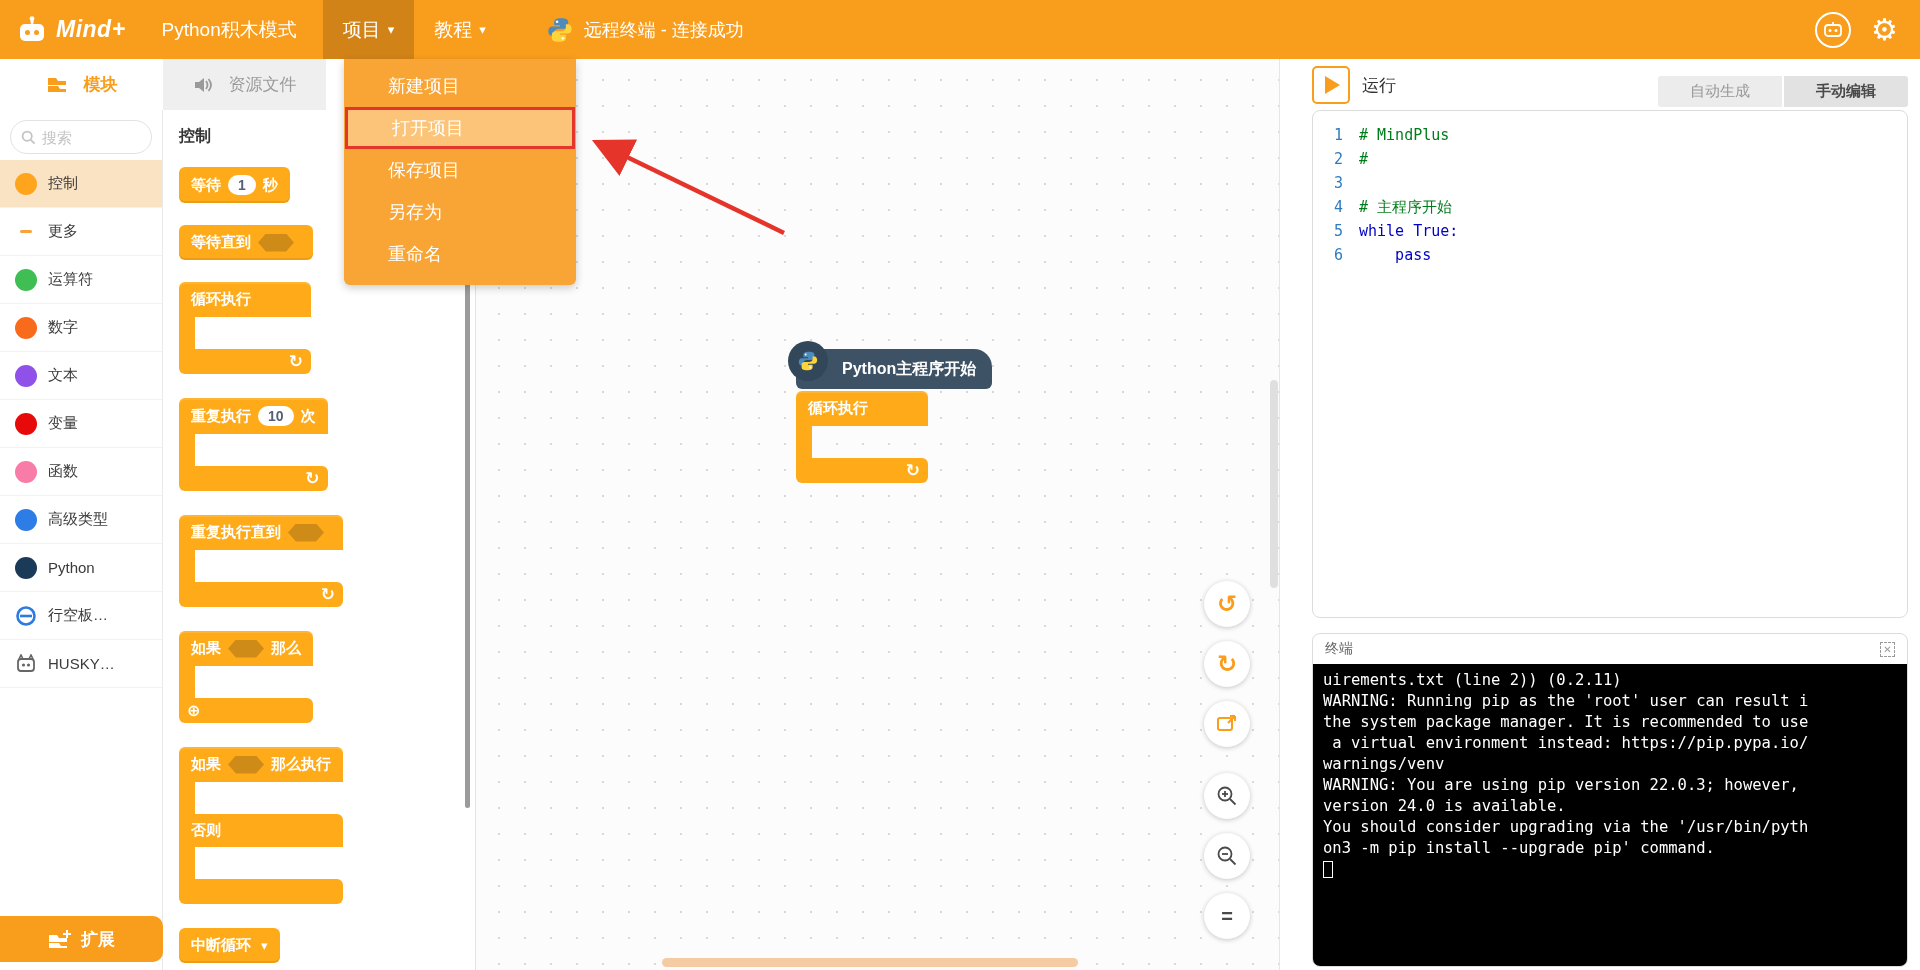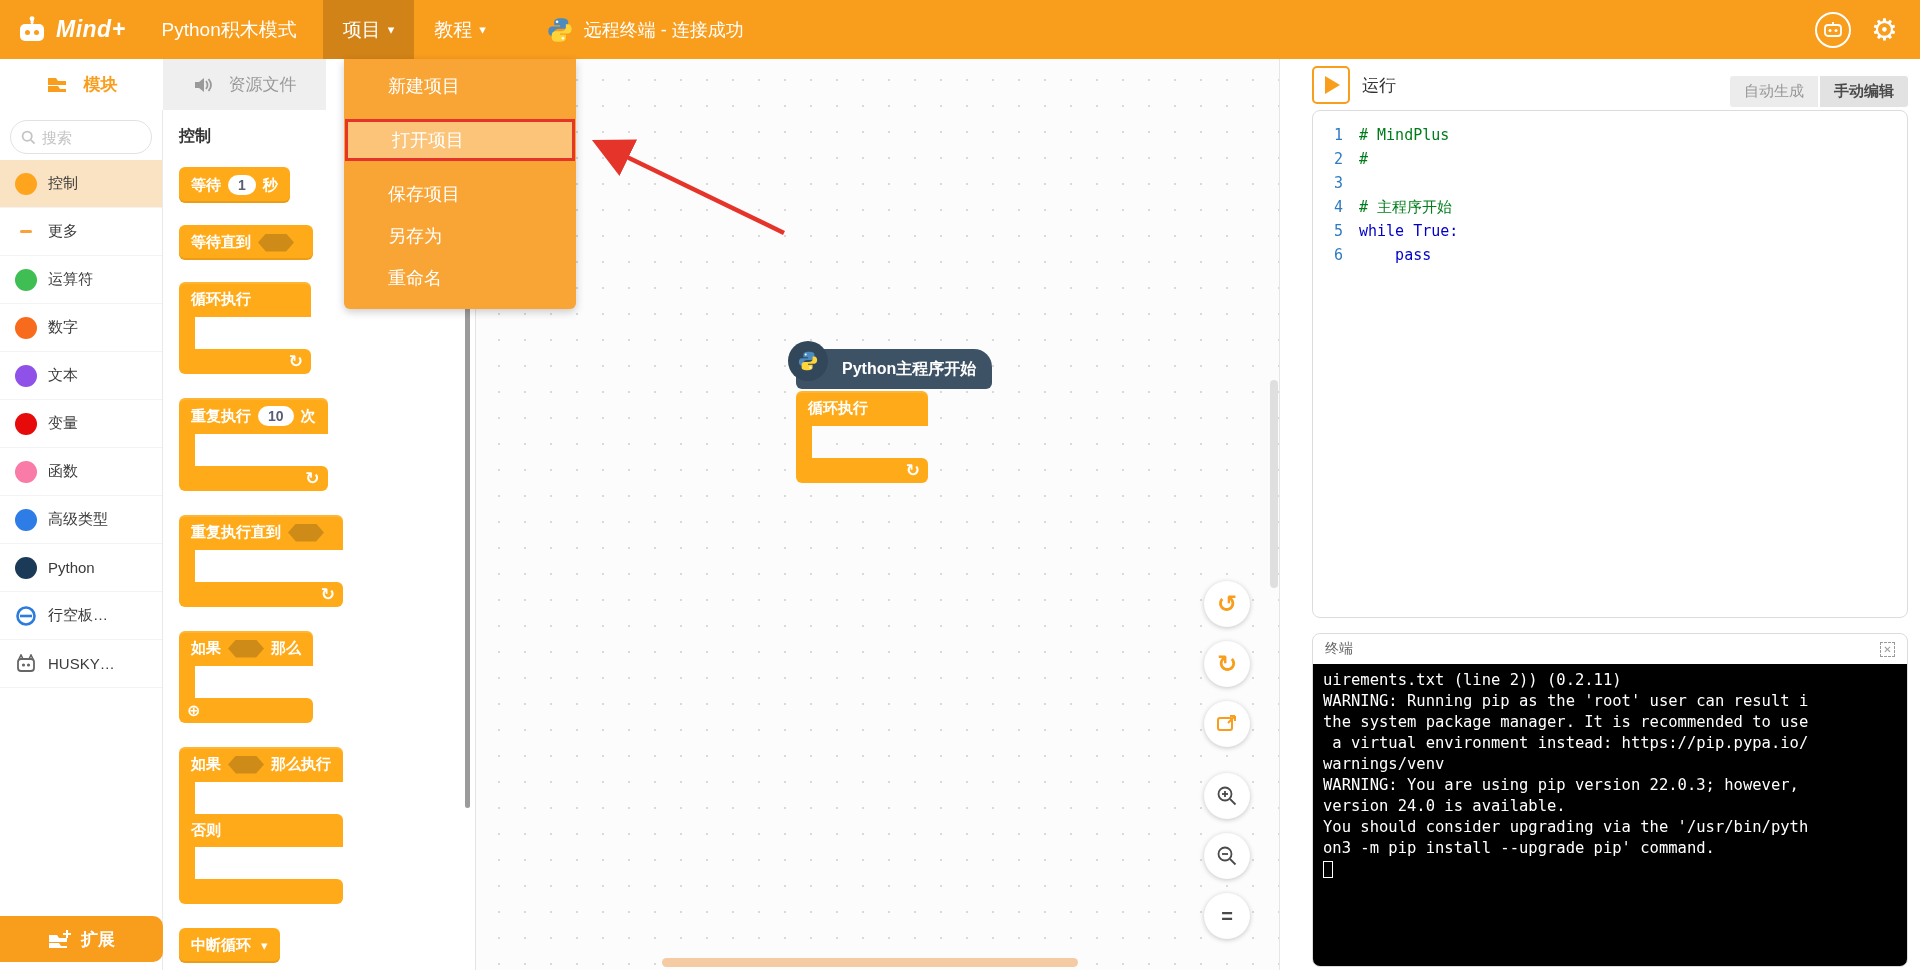--- a/index.html
+++ b/index.html
@@ -15,21 +15,21 @@
   .menu-btn.open { background:rgba(0,0,0,.16); }
   .caret { font-size:13px; color:#fff; }
   .conn { display:flex; align-items:center; gap:10px; margin-left:40px; color:#fff; font-size:18px; }
   .topbar-right { margin-left:auto; display:flex; align-items:center; gap:20px; padding-right:22px; }
   .agent-circle { width:36px; height:36px; border:2px solid #fff; border-radius:50%; display:flex; align-items:center; justify-content:center; }
   .gear { color:#fff; font-size:30px; line-height:1; }
 
   
   .dropdown { position:absolute; left:344px; top:59px; width:232px; background:#F9A535; border-radius:0 0 6px 6px; box-shadow:0 3px 8px rgba(0,0,0,.2); padding:6px 0 10px; z-index:40; }
   .dd-item { height:42px; display:flex; align-items:center; padding-left:44px; color:#fff; font-size:18px; cursor:pointer; }
-  .dd-item.hl { background:#FBC478; border:3px solid #E5352B; margin:12px 1px; }
+  .dd-item.hl { background:#FBC478; border:3px solid #E5352B; margin:0 1px; }
 
   .arrow-svg { position:absolute; left:560px; top:120px; z-index:50; pointer-events:none; }
 
   
   .side-tabs { position:absolute; left:0; top:59px; width:326px; height:51px; display:flex; z-index:10; }
   .side-tab { flex:1; display:flex; align-items:center; justify-content:center; gap:16px; font-size:17px; cursor:pointer; }
   .side-tab.active { background:#fff; color:#F99D1C; font-weight:bold; }
   .side-tab.inactive { background:#EFEFEF; color:#9A9A9A; }
 
   
@@ -76,21 +76,21 @@
 
   .cv-hscroll { position:absolute; left:210px; bottom:3px; width:416px; height:9px; background:#F4CBA2; border-radius:5px; }
   .cv-vscroll { position:absolute; left:818px; top:321px; width:8px; height:208px; background:#DFDFDF; border-radius:4px; }
 
   
   .run-row { position:absolute; left:1312px; top:64px; width:596px; height:42px; display:flex; align-items:center; }
   .run-btn { width:38px; height:38px; border:2px solid #F99D1C; border-radius:5px; background:#fff; display:flex; align-items:center; justify-content:center; cursor:pointer; }
   .play-tri { width:0; height:0; border-left:15px solid #F99D1C; border-top:9px solid transparent; border-bottom:9px solid transparent; margin-left:3px; }
   .run-label { font-size:17px; color:#333; margin-left:12px; }
   .mode-tabs { margin-left:auto; display:flex; gap:2px; }
-  .mode-tab { padding:6px 14px; background:#ECECEC; font-size:15px; cursor:pointer;margin-top:13px; }
+  .mode-tab { padding:6px 32px; background:#ECECEC; font-size:15px; cursor:pointer;margin-top:13px; }
   .mode-tab.auto { color:#979797; border-radius:3px 0 0 3px; }
   .mode-tab.manual { color:#4A4A4A; font-weight:bold; border-radius:0 3px 3px 0; background:#E2E2E2; }
 
   .code-card { position:absolute; left:1312px; top:110px; width:596px; height:508px; background:#fff; border:1px solid #DCDCDC; border-radius:8px; padding:12px 0 0 0; overflow:hidden; }
   .code-line { display:flex; font-family:"DejaVu Sans Mono","Liberation Mono",monospace; font-size:15px; line-height:24px; }
   .ln { width:46px; text-align:right; padding-right:16px; color:#2E7BBF; flex:0 0 auto; }
   .lt { white-space:pre; }
   .code-line.comment .lt { color:#007D1B; }
   .code-line.code .lt { color:#0000C8; }
 

